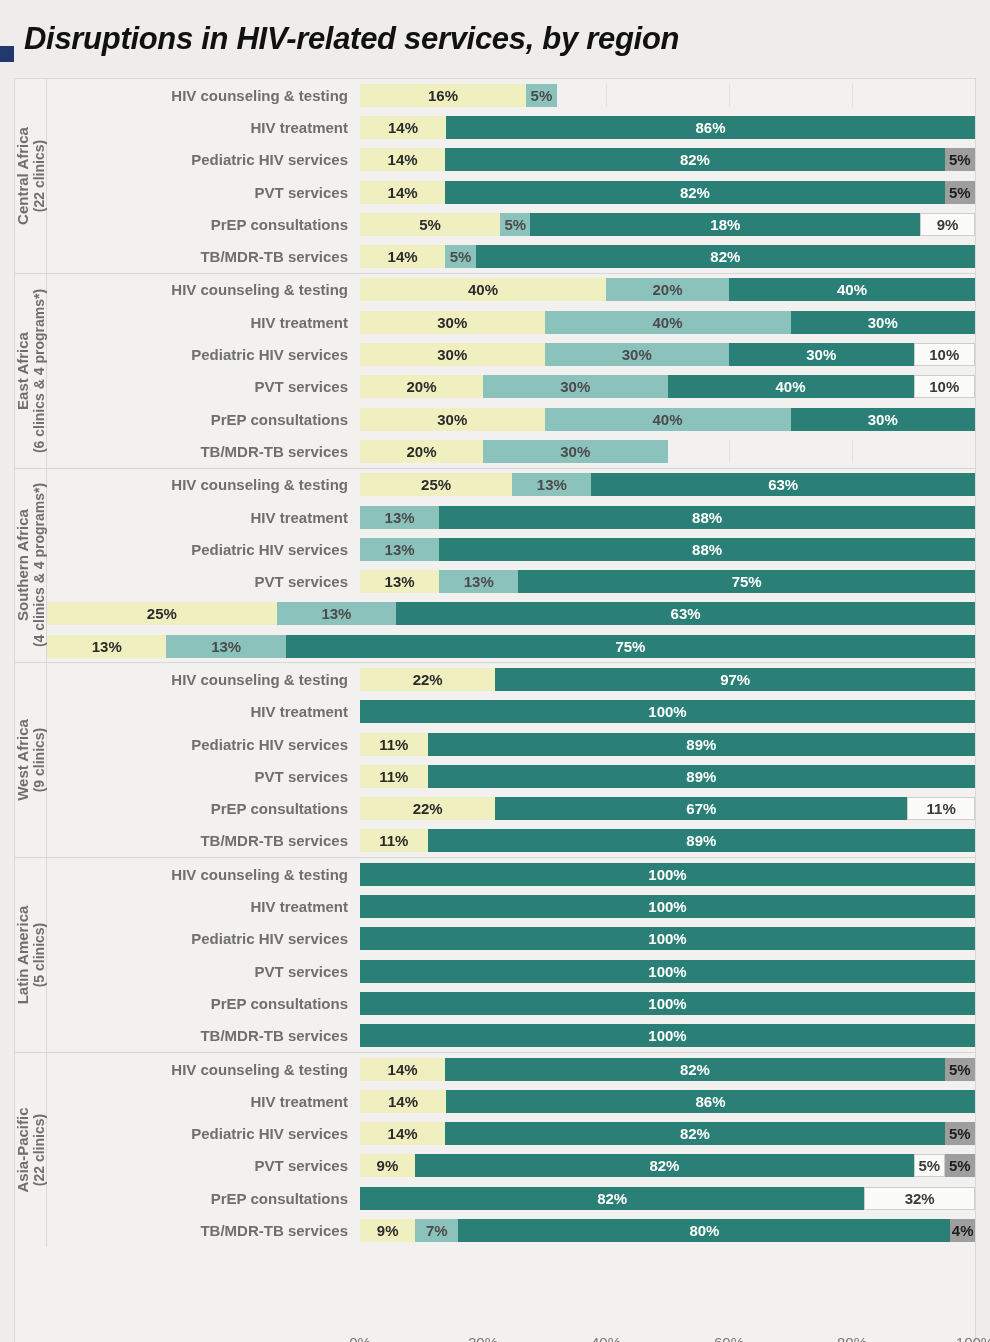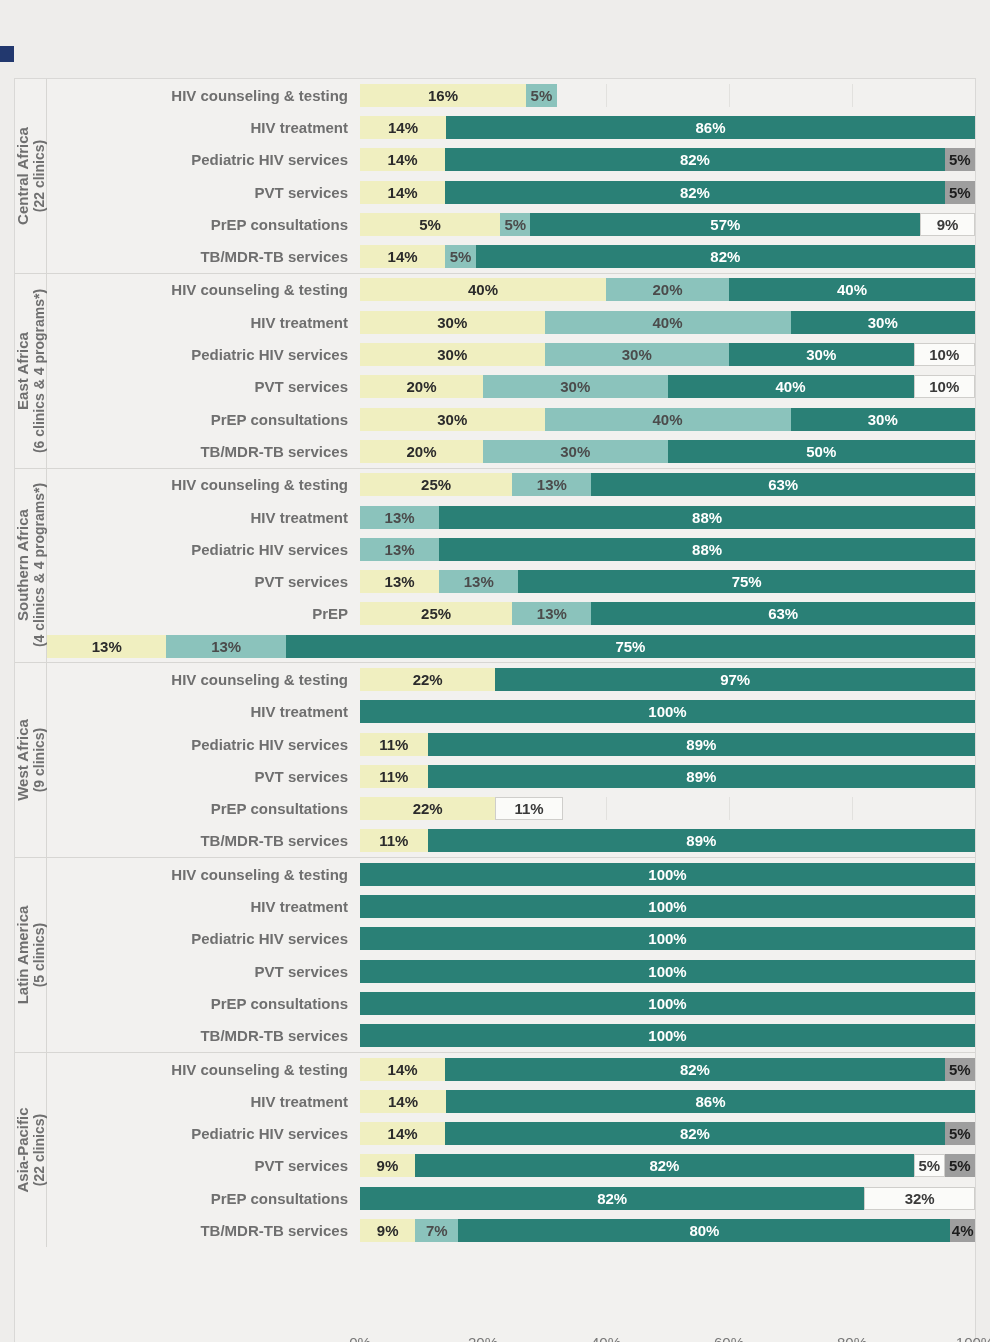--- a/index.html
+++ b/index.html
@@ -164,20 +164,21 @@
     white-space: nowrap;
   }
 </style>
 </head>
 <body>
 
 <div id="page">
 
   <div id="title-bar">
     <div id="accent-mark"></div>
+    <div id="page-title">Disruptions in HIV-related services, by region</div>
   </div>
 
   <div id="chart-frame">
       <div class="region-block">
         <div class="region-label-cell">
           <div class="region-label"><span>Central Africa</span><span class="sub">(22 clinics)</span></div>
         </div>
         <div class="rows-cell">
           <div class="bar-row">
             <div class="cat-label">HIV counseling &amp; testing</div>
@@ -271,21 +272,21 @@
                 <span style="left: 80%;"></span>
               </div>
               <div class="bar-stack">
                 <div class="seg seg-nfr" style="width: 23%;">
                   <span class="lbl">5%</span>
                 </div>
                 <div class="seg seg-fr" style="width: 5%;">
                   <span class="lbl">5%</span>
                 </div>
                 <div class="seg seg-nd" style="width: 64%;">
-                  <span class="lbl">57%</span>
+                  <span class="lbl">18%</span>
                 </div>
                 <div class="seg seg-np" style="width: 9%;">
                   <span class="lbl">9%</span>
                 </div>
               </div>
             </div>
           </div>
           <div class="bar-row">
             <div class="cat-label">TB/MDR-TB services</div>
             <div class="bar-track">
@@ -440,23 +441,20 @@
                 <span style="left: 60%;"></span>
                 <span style="left: 80%;"></span>
               </div>
               <div class="bar-stack">
                 <div class="seg seg-nfr" style="width: 20%;">
                   <span class="lbl">20%</span>
                 </div>
                 <div class="seg seg-fr" style="width: 30%;">
                   <span class="lbl">30%</span>
                 </div>
-                <div class="seg seg-nd" style="width: 50%;">
-                  <span class="lbl">50%</span>
-                </div>
               </div>
             </div>
           </div>
         </div>
       </div>
       <div class="region-block">
         <div class="region-label-cell">
           <div class="region-label"><span>Southern Africa</span><span class="sub">(4 clinics &amp; 4 programs*)</span></div>
         </div>
         <div class="rows-cell">
@@ -536,21 +534,20 @@
                 <div class="seg seg-fr" style="width: 13%;">
                   <span class="lbl">13%</span>
                 </div>
                 <div class="seg seg-nd" style="width: 75%;">
                   <span class="lbl">75%</span>
                 </div>
               </div>
             </div>
           </div>
           <div class="bar-row">
-            <div class="cat-label">PrEP</div>
             <div class="bar-track">
               <div class="gridlines">
                 <span style="left: 20%;"></span>
                 <span style="left: 40%;"></span>
                 <span style="left: 60%;"></span>
                 <span style="left: 80%;"></span>
               </div>
               <div class="bar-stack">
                 <div class="seg seg-nfr" style="width: 25%;">
                   <span class="lbl">25%</span>
@@ -670,20 +667,23 @@
             <div class="bar-track">
               <div class="gridlines">
                 <span style="left: 20%;"></span>
                 <span style="left: 40%;"></span>
                 <span style="left: 60%;"></span>
                 <span style="left: 80%;"></span>
               </div>
               <div class="bar-stack">
                 <div class="seg seg-nfr" style="width: 22%;">
                   <span class="lbl">22%</span>
+                </div>
+                <div class="seg seg-nd" style="width: 67%;">
+                  <span class="lbl">67%</span>
                 </div>
                 <div class="seg seg-np" style="width: 11%;">
                   <span class="lbl">11%</span>
                 </div>
               </div>
             </div>
           </div>
           <div class="bar-row">
             <div class="cat-label">TB/MDR-TB services</div>
             <div class="bar-track">

